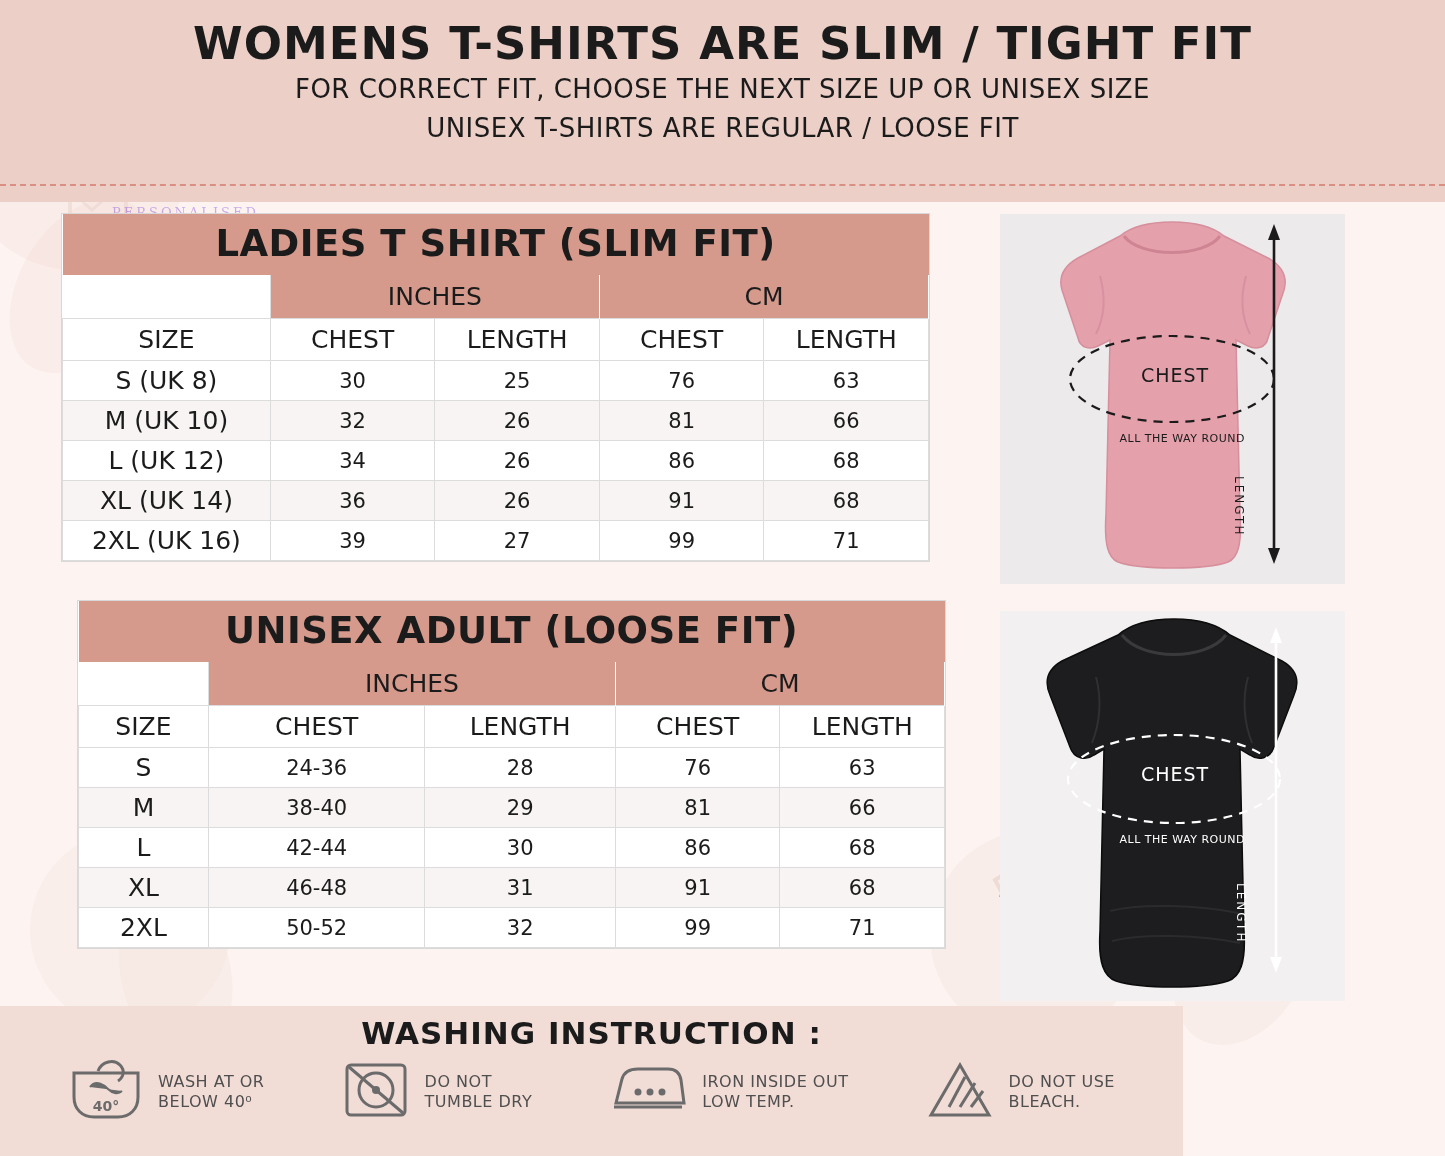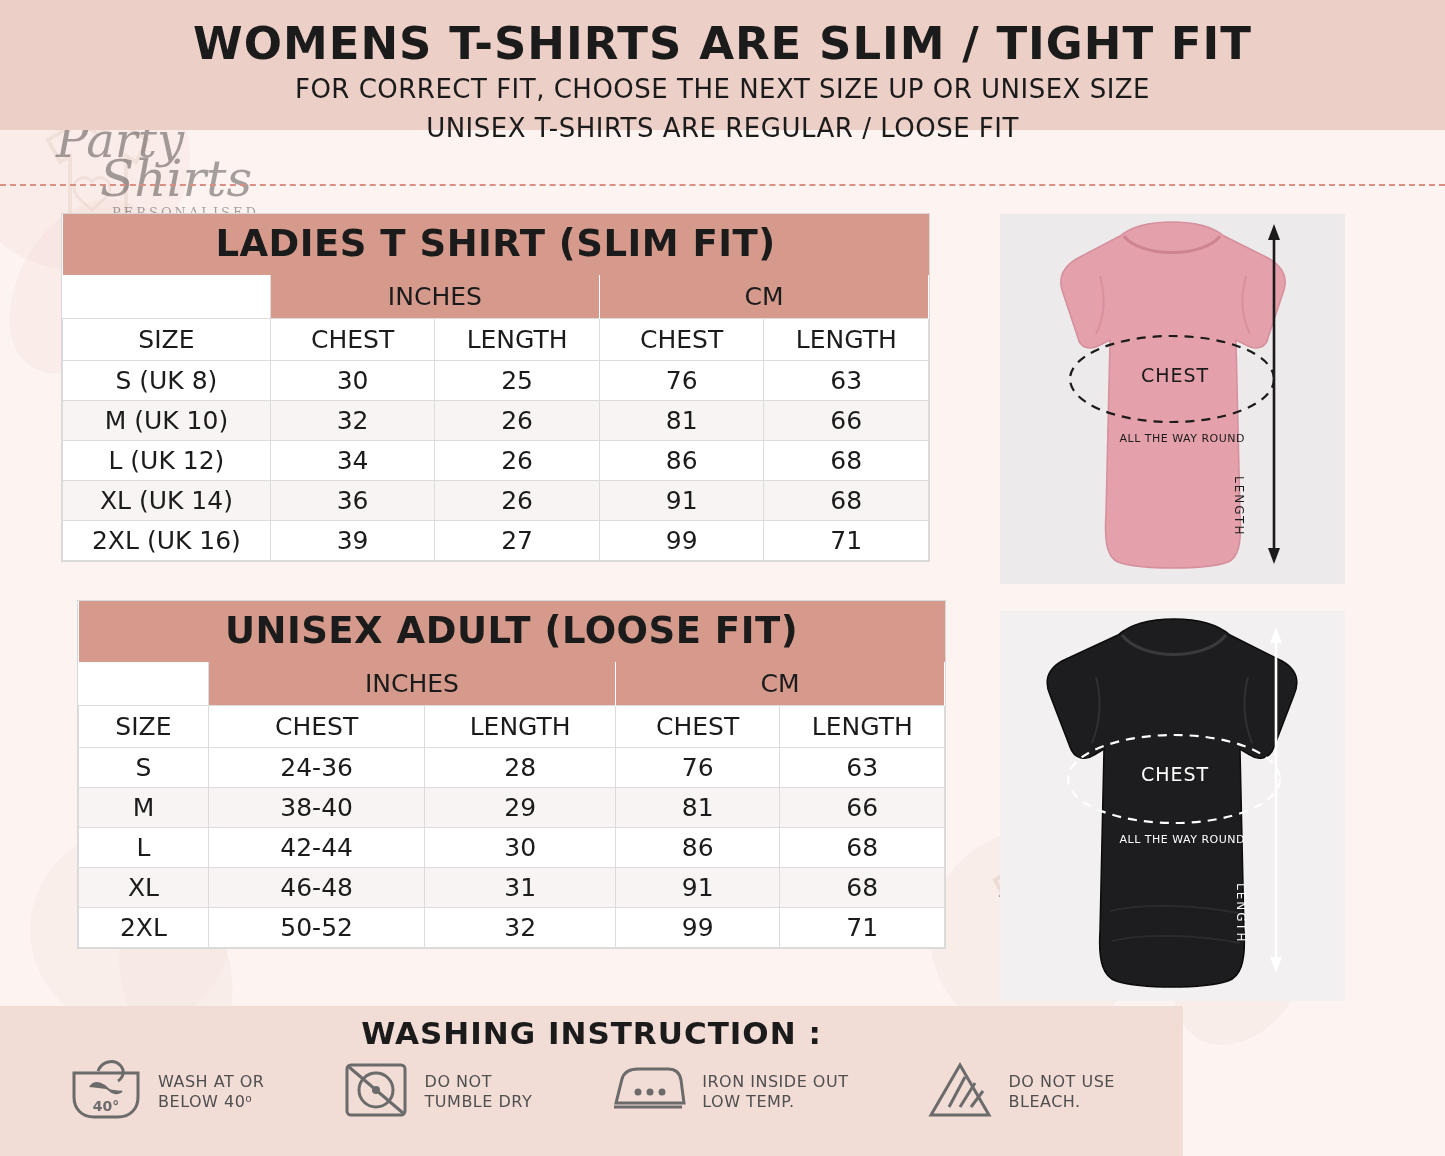--- a/index.html
+++ b/index.html
@@ -19,31 +19,31 @@
   }
   .wm-circle {
     border-radius: 50%;
     background: #f3ddd6;
   }
   .wm-leaf {
     background: #f3ded7;
     border-radius: 60% 40% 55% 45% / 55% 50% 50% 45%;
   }
   .wm-text {
-    color: #000000;
+    color: #6d28d9;
     font-family: "DejaVu Serif", serif;
     font-style: italic;
     text-align: center;
   }
 
   
   .header {
     position: absolute;
     left: 0; top: 0;
-    width: 1445px; height: 130px;
+    width: 1445px; height: 202px;
     background: #eccfc6;
     padding-top: 18px;
     text-align: center;
     z-index: 3;
   }
   .header h1 {
     font-size: 45px;
     letter-spacing: 1px;
     color: #1b1b1b;
     font-weight: 700;
@@ -95,21 +95,21 @@
   thead .head-row td {
     background: #ffffff;
     text-align: center;
     font-size: 25px;
     color: #1b1b1b;
     padding: 6px 0;
     border: 1px solid #dcdcdc;
   }
   tbody td {
     text-align: center;
-    font-size: 25px;
+    font-size: 21px;
     color: #1b1b1b;
     padding: 5px 0;
     border: 1px solid #dcdcdc;
     background: #ffffff;
   }
   tbody tr:nth-child(even) td { background: #f7f4f3; }
   tbody td.size-cell { font-size: 25px; }
 
   
   .photo {

